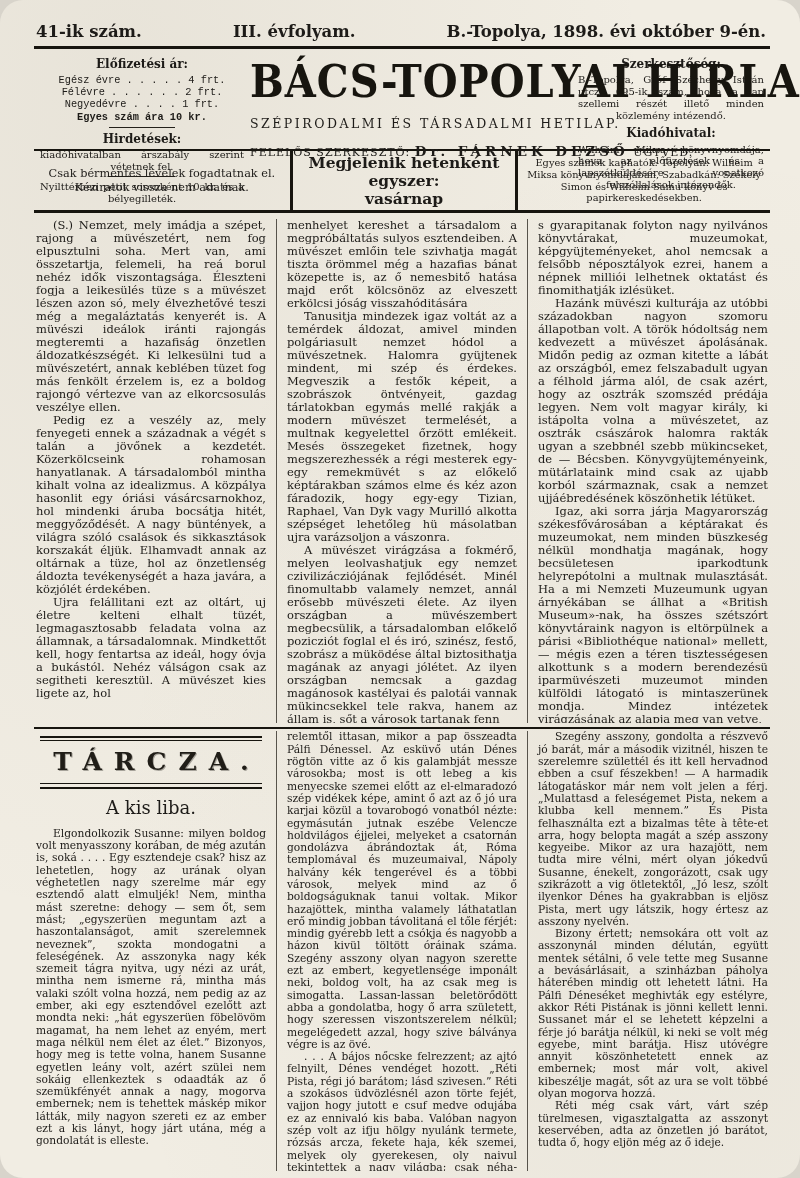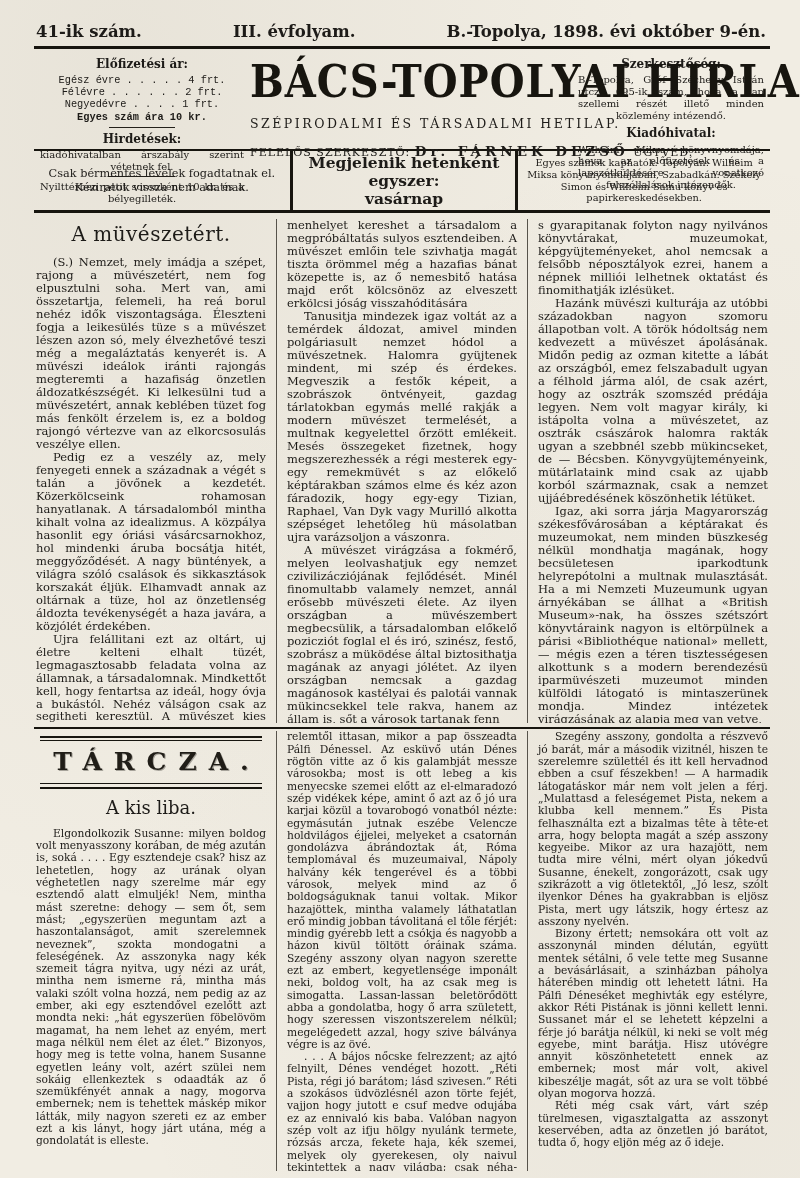--- a/index.html
+++ b/index.html
@@ -11,20 +11,21 @@
   }
   .page {
     box-sizing:border-box;
     width:800px; height:1178px;
     padding:22px 30px 8px 34px;
     overflow:hidden;
     background:
       radial-gradient(ellipse at 15% 8%, rgba(110,100,80,0.07), transparent 55%),
       radial-gradient(ellipse at 85% 75%, rgba(110,100,80,0.06), transparent 60%),
       #f1ede3;
+    border-radius: 23px;
   }
 
   
   .dateline {
     display:flex; justify-content:space-between; align-items:baseline;
     font-size:16.5px; font-weight:bold;
     padding:0 4px 5px 2px;
     border-bottom:3px solid #17150f;
   }
 
@@ -147,21 +148,20 @@
       <span>Megjelenik hetenként egyszer:</span>
       <span>vasárnap</span>
     </div>
     <div class="ib-cell ib-right">Egyes számok kaphatók: Topolyán: Wilheim Miksa könyvnyomdájában, Szabadkán: Székely Simon és Wilheim Samu könyv és papirkereskedésekben.</div>
   </section>
 
   <main>
 
     <div class="article-section">
       <div class="col">
-        <h2 class="article-title">A müvészetért.</h2>
         <div class="flow">
             <p>(S.) Nemzet, mely imádja a szépet, rajong a müvészetért, nem fog elpusztulni soha. Mert van, ami összetartja, felemeli, ha reá borul nehéz idők viszontagsága. Éleszteni fogja a leikesülés tüze s a müvészet lészen azon só, mely élvezhetővé teszi még a megaláztatás kenyerét is. A müvészi ideálok iránti rajongás megteremti a hazafiság önzetlen áldozatkészségét. Ki lelkesülni tud a müvészetért, annak keblében tüzet fog más fenkölt érzelem is, ez a boldog rajongó vértezve van az elkorcsosulás veszélye ellen.</p>
             <p>Pedig ez a veszély az, mely fenyegeti ennek a századnak a végét s talán a jövőnek a kezdetét. Közerkölcseink rohamosan hanyatlanak. A társadalomból mintha kihalt volna az idealizmus. A közpálya hasonlit egy óriási vásárcsarnokhoz, hol mindenki áruba bocsátja hitét, meggyőződését. A nagy büntények, a világra szóló csalások és sikkasztások korszakát éljük. Elhamvadt annak az oltárnak a tüze, hol az önzetlenség áldozta tevékenységét a haza javára, a közjólét érdekében.</p>
             <p>Ujra felállitani ezt az oltárt, uj életre kelteni elhalt tüzét, legmagasztosabb feladata volna az államnak, a társadalomnak. Mindkettőt kell, hogy fentartsa az ideál, hogy óvja a bukástól. Nehéz válságon csak az segitheti keresztül. A müvészet kies ligete az, hol</p>
           </div>
       </div>
       <div class="col cont-first">
         <div class="flow">
             <p>menhelyet kereshet a társadalom a megpróbáltatás sulyos esztendeiben. A müvészet emlőin tele szivhatja magát tiszta örömmel még a hazafias bánat közepette is, az ő nemesbitő hatása majd erőt kölcsönöz az elveszett erkölcsi jóság visszahóditására</p>
             <p>Tanusitja mindezek igaz voltát az a temérdek áldozat, amivel minden polgáriasult nemzet hódol a müvészetnek. Halomra gyüjtenek mindent, mi szép és érdekes. Megveszik a festők képeit, a szobrászok öntvényeit, gazdag tárlatokban egymás mellé rakják a modern müvészet termelését, a multnak kegyelettel őrzött emlékeit. Mesés összegeket fizetnek, hogy megszerezhessék a régi mesterek egy-egy remekmüvét s az előkelő képtárakban számos elme és kéz azon fáradozik, hogy egy-egy Tizian, Raphael, Van Dyk vagy Murilló alkotta szépséget lehetőleg hü másolatban ujra varázsoljon a vászonra.</p>

